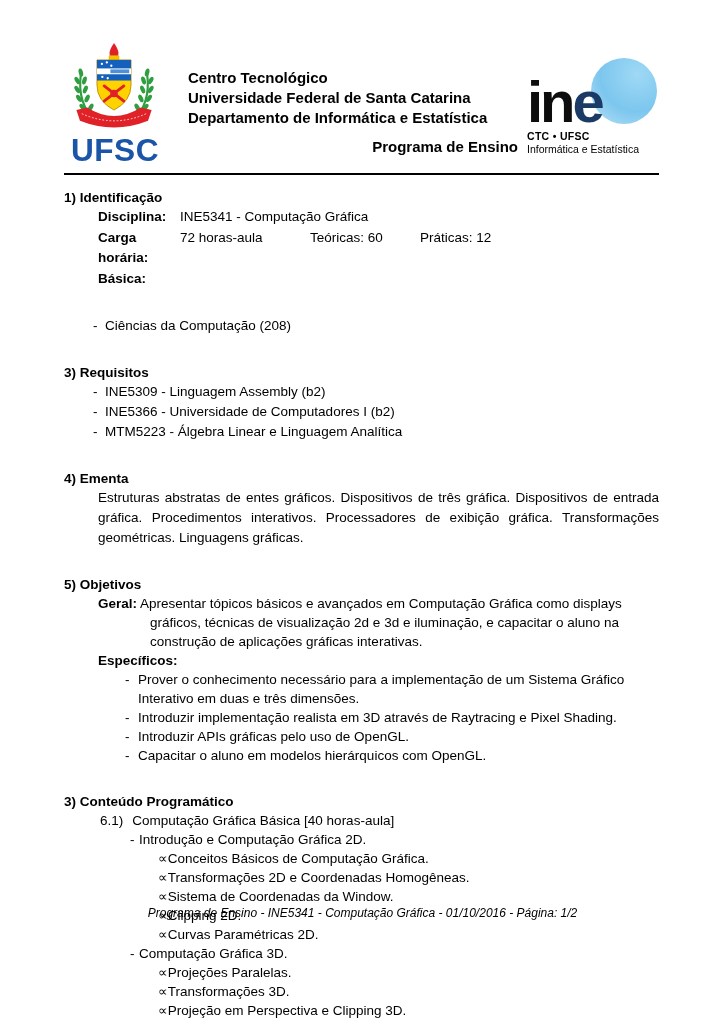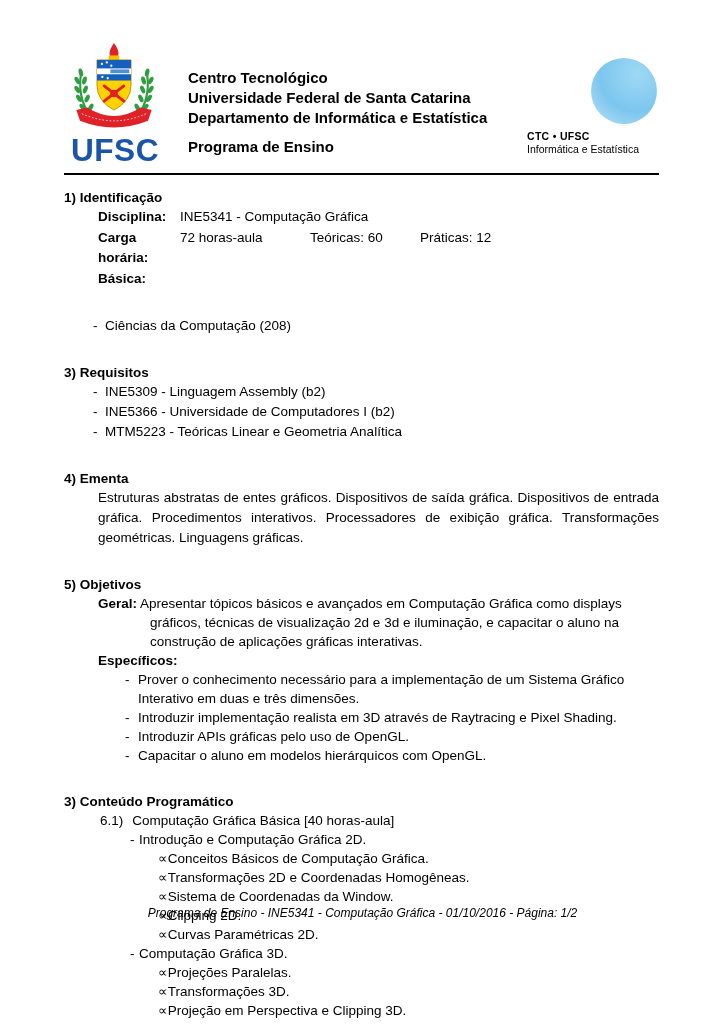--- a/index.html
+++ b/index.html
@@ -18,21 +18,21 @@
   
   .header { display:flex; align-items:flex-start; }
   .ufsc-logo { width:100px; flex:0 0 auto; text-align:center; }
   .ufsc-acronym {
     font-size:31px; font-weight:800; color:#1a55a8;
     letter-spacing:0.5px; line-height:1; margin-top:3px;
     transform:scaleX(1.02); transform-origin:left;
   }
   .header-center { flex:1 1 auto; margin-left:24px; padding-top:26px; }
   .header-line { font-size:15px; font-weight:bold; line-height:20px; }
-  .doc-title { font-size:15px; font-weight:bold; margin-top:10px; text-align:left; width:330px; }
+  .doc-title { font-size:15px; font-weight:bold; margin-top:10px; text-align:right; width:330px; }
 
   .ine-logo { flex:0 0 auto; width:132px; margin-top:14px; }
   .ine-mark { position:relative; width:132px; height:70px; }
   .ine-circle {
     position:absolute; right:2px; top:2px; width:66px; height:66px; border-radius:50%;
     background:radial-gradient(circle at 70% 25%, #9fd9f5 0%, #7cc6ee 55%, #b9e2f7 100%);
   }
   .ine-letters {
     position:absolute; left:0; bottom:2px; line-height:0.78;
     font-size:58px; font-weight:800; letter-spacing:-3px;
@@ -156,20 +156,23 @@
     <div class="header-center">
       <div class="header-line">Centro Tecnológico</div>
       <div class="header-line">Universidade Federal de Santa Catarina</div>
       <div class="header-line">Departamento de Informática e Estatística</div>
       <div class="doc-title">Programa de Ensino</div>
     </div>
 
     <div class="ine-logo">
       <div class="ine-mark">
         <div class="ine-circle"></div>
+        <div class="ine-letters">
+          <span class="ine-in">in</span><span class="ine-e">e</span>
+        </div>
       </div>
       <div class="ine-org">CTC • UFSC</div>
       <div class="ine-dept">Informática e Estatística</div>
     </div>
   </div>
 
   <hr class="rule">
 
   <div class="content">
 
@@ -202,27 +205,27 @@
       <div class="dash-item">
         <span class="marker">-</span>
         <span>INE5309 - Linguagem Assembly (b2)</span>
       </div>
       <div class="dash-item">
         <span class="marker">-</span>
         <span>INE5366 - Universidade de Computadores I (b2)</span>
       </div>
       <div class="dash-item">
         <span class="marker">-</span>
-        <span>MTM5223 - Teóricas Linear e Geometria Analítica</span>
+        <span>MTM5223 - Álgebra Linear e Linguagem Analítica</span>
       </div>
     </div>
 
     <div class="section">
       <div class="section-title">4) Ementa</div>
-      <div class="ementa-text">Estruturas abstratas de entes gráficos. Dispositivos de saída gráfica. Dispositivos de entrada gráfica. Procedimentos interativos. Processadores de exibição gráfica. Transformações geométricas. Linguagens gráficas.</div>
+      <div class="ementa-text">Estruturas abstratas de entes gráficos. Dispositivos de três gráfica. Dispositivos de entrada gráfica. Procedimentos interativos. Processadores de exibição gráfica. Transformações geométricas. Linguagens gráficas.</div>
     </div>
 
     <div class="section">
       <div class="section-title">5) Objetivos</div>
       <div class="geral-row">
         <span class="geral-label">Geral:</span>
         <span> </span>
         <span>Apresentar tópicos básicos e avançados em Computação Gráfica como displays gráficos, técnicas de visualização 2d e 3d e iluminação, e capacitar o aluno na construção de aplicações gráficas interativas.</span>
       </div>
       <div class="espec-label">Específicos:</div>

